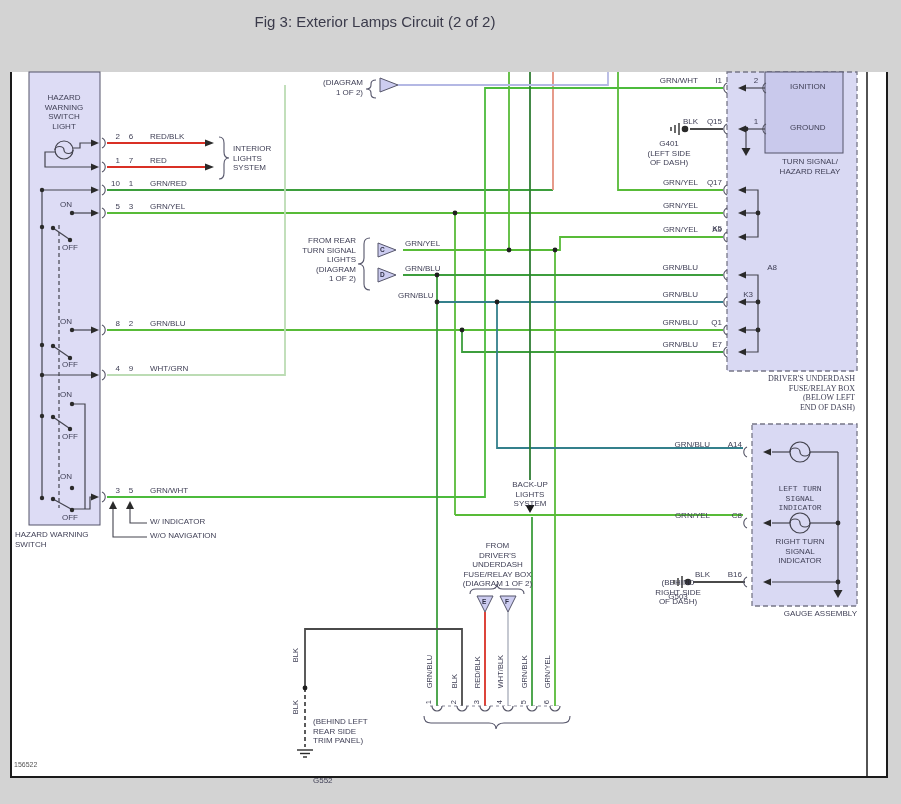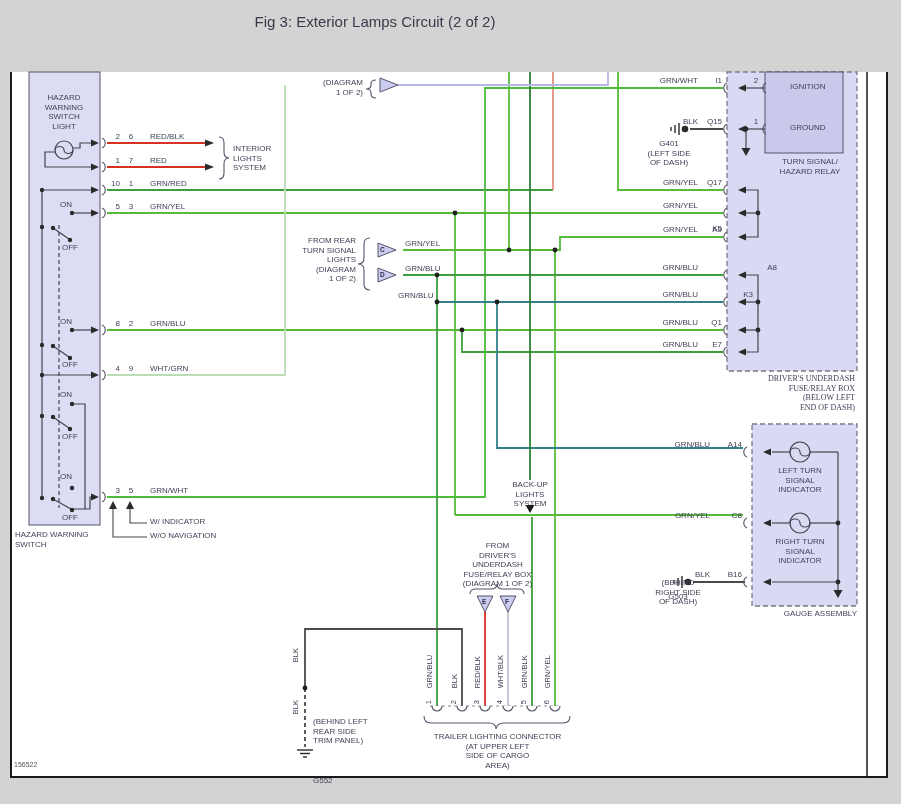--- a/index.html
+++ b/index.html
@@ -407,21 +407,21 @@
 <div class="lbl c" style="left:645px;top:139px;width:48px;">G401</div>
 <div class="lbl c" style="left:640px;top:148.5px;width:58px;">(LEFT SIDE
 OF DASH)</div>
 
 <div class="lbl r" style="left:716px;top:440px;width:26px;">A14</div>
 <div class="lbl r" style="left:660px;top:440px;width:50px;">GRN/BLU</div>
 <div class="lbl r" style="left:716px;top:511px;width:26px;">C8</div>
 <div class="lbl r" style="left:660px;top:511px;width:50px;">GRN/YEL</div>
 <div class="lbl r" style="left:716px;top:570px;width:26px;">B16</div>
 <div class="lbl r" style="left:660px;top:570px;width:50px;">BLK</div>
-<div class="lbl c" style="left:765px;top:466px;width:70px;">LEFT TURN
+<div class="lbl c" style="left:765px;top:484px;width:70px;font-family:Liberation Mono, monospace;">LEFT TURN
 SIGNAL
 INDICATOR</div>
 <div class="lbl c" style="left:765px;top:537px;width:70px;">RIGHT TURN
 SIGNAL
 INDICATOR</div>
 <div class="lbl r" style="left:762px;top:609px;width:95px;">GAUGE ASSEMBLY</div>
 
 <div class="lbl c" style="left:652px;top:592px;width:52px;">G503</div>
 <div class="lbl c" style="left:647px;top:578px;width:62px;">(BEHIND
 RIGHT SIDE
@@ -441,18 +441,14 @@
 <div class="lbl tiny rot" style="left:504px;top:663px;width:42px;">GRN/BLK</div>
 <div class="lbl tiny rot" style="left:527px;top:663px;width:42px;">GRN/YEL</div>
 
 <div class="lbl tiny rot" style="left:424px;top:695px;width:10px;">1</div>
 <div class="lbl tiny rot" style="left:449px;top:695px;width:10px;">2</div>
 <div class="lbl tiny rot" style="left:472px;top:695px;width:10px;">3</div>
 <div class="lbl tiny rot" style="left:495px;top:695px;width:10px;">4</div>
 <div class="lbl tiny rot" style="left:519px;top:695px;width:10px;">5</div>
 <div class="lbl tiny rot" style="left:542px;top:695px;width:10px;">6</div>
 
-<div class="lbl c" style="left:420px;top:732px;width:155px;">TRAILER LIGHTING CONNECTOR
-(AT UPPER LEFT
-SIDE OF CARGO
-AREA)</div>
 
 </div>
 
 </body></html>

